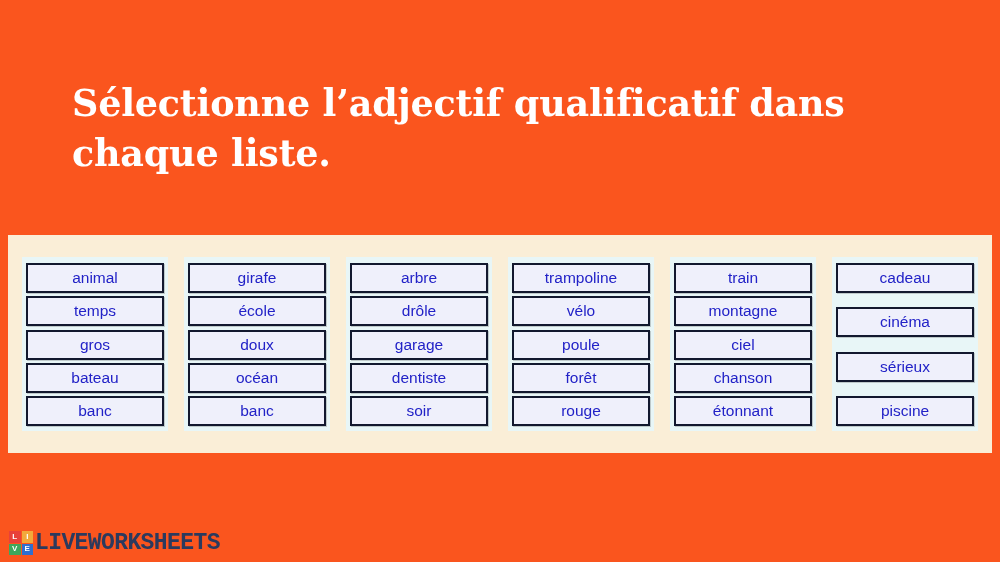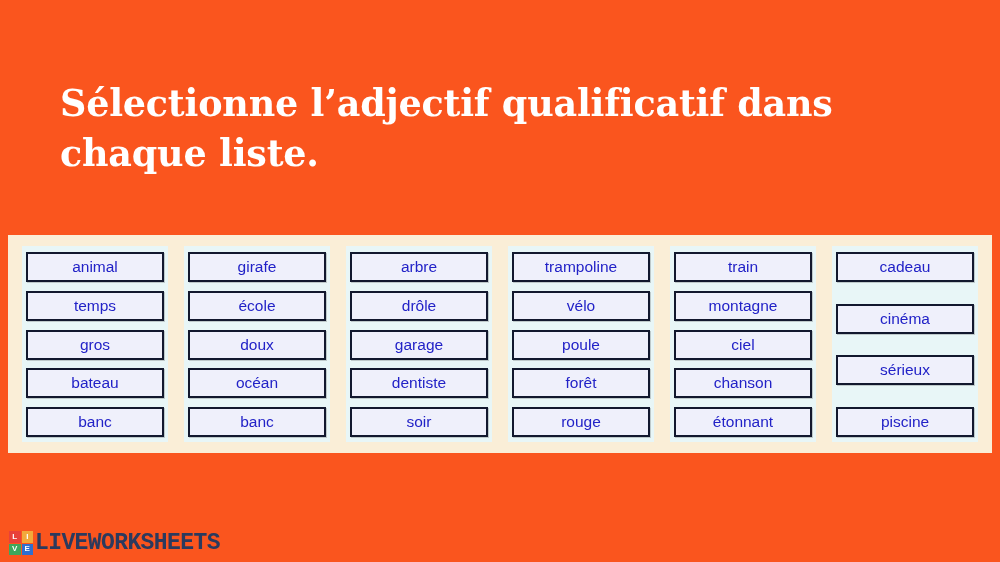--- a/index.html
+++ b/index.html
@@ -17,21 +17,21 @@
 
   #worksheet {
     position: absolute;
     inset: 0;
     background: #fa551e;
   }
 
   
   .title-block {
     position: absolute;
-    left: 60px;
+    left: 72px;
     top: 78px;
     width: 860px;
   }
   .title-line {
     font-family: "DejaVu Serif", "Liberation Serif", serif;
     font-weight: bold;
     font-size: 38px;
     line-height: 50px;
     color: #ffffff;
     letter-spacing: -0.2px;
@@ -50,21 +50,21 @@
     background: #faeed7;
     box-sizing: border-box;
     display: flex;
     align-items: stretch;
     padding: 6px 6px;
   }
 
   .column {
     background: #e8f6f7;
     flex: 1 1 0;
-    margin: 5px 8px;
+    margin: 16px 8px;
     box-sizing: border-box;
     padding: 6px 4px 5px 4px;
     display: flex;
     flex-direction: column;
     justify-content: space-between;
   }
 
   .word-box {
     background: #eff0fb;
     border: 2px solid #12182e;

